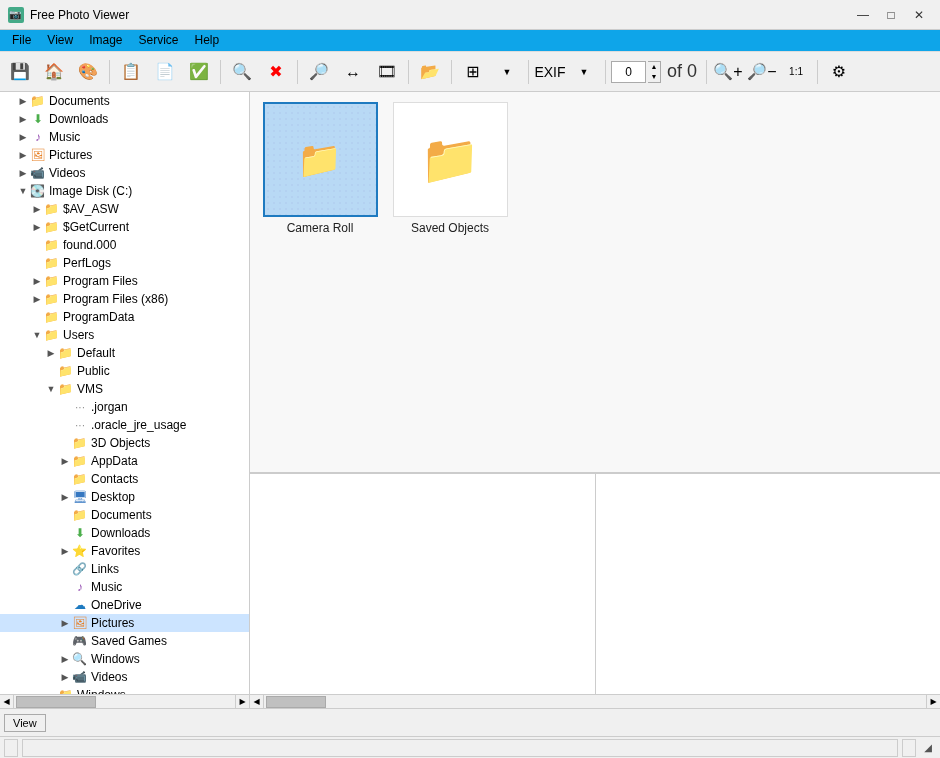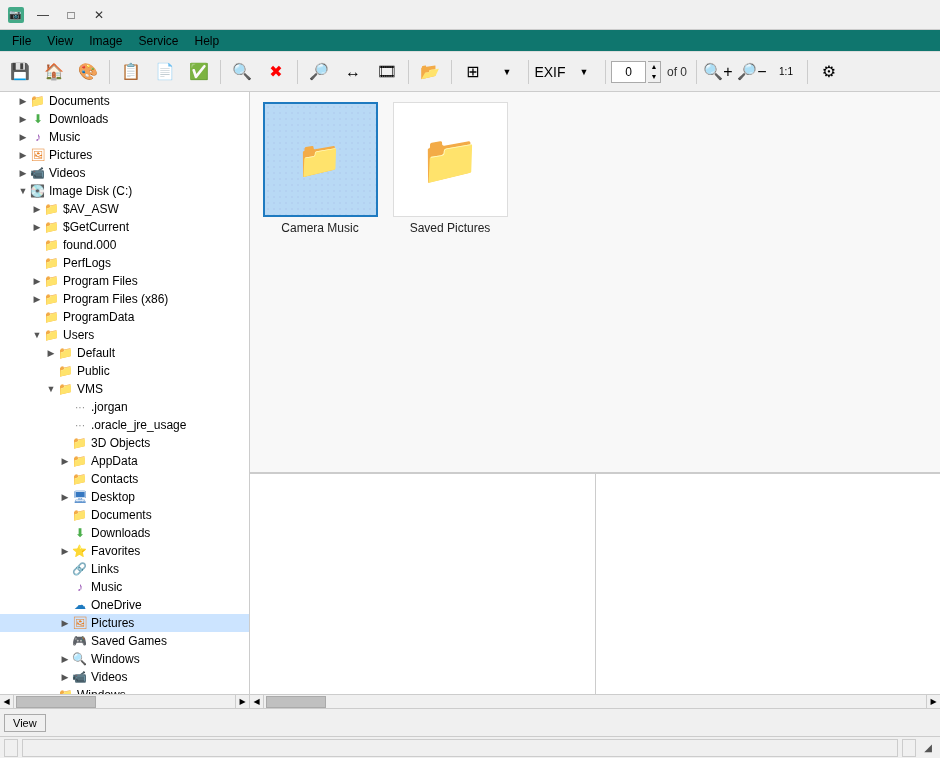--- a/index.html
+++ b/index.html
@@ -52,24 +52,24 @@
       font-size: 12px;
       display: flex;
       align-items: center;
       justify-content: center;
       color: #333;
     }
 
     
     .menu-bar {
       display: flex;
-      background: #0f766e;
+      background: #0ea5e9;
       padding: 2px 4px;
       height: 22px;
-      align-items: center;
+      align-items: flex-end;
       border-bottom: 1px solid #ddd;
     }
     .menu-item {
       padding: 2px 8px;
       cursor: pointer;
       font-size: 12px;
     }
 
     
     .toolbar {
@@ -119,21 +119,21 @@
       height: 11px;
       background: #f0f0f0;
       border: none;
       cursor: pointer;
       font-size: 7px;
       display: flex;
       align-items: center;
       justify-content: center;
     }
     .tb-label {
-      font-size: 12px;
+      font-size: 18px;
       padding: 0 4px;
       color: #333;
     }
 
     
     .main-area {
       display: flex;
       flex: 1;
       overflow: hidden;
     }
@@ -312,20 +312,21 @@
     .l1 { padding-left: 16px; }
     .l2 { padding-left: 30px; }
     .l3 { padding-left: 44px; }
     .l4 { padding-left: 58px; }
   </style>
 </head>
 <body>
 
 <div class="title-bar">
   <div class="title-bar-icon">📷</div>
+  <span class="title-bar-text">Free Photo Viewer</span>
   <div class="title-bar-controls">
     <button class="title-bar-btn">—</button>
     <button class="title-bar-btn">□</button>
     <button class="title-bar-btn close">✕</button>
   </div>
 </div>
 
 <div class="menu-bar">
   <span class="menu-item">File</span>
   <span class="menu-item">View</span>
@@ -561,28 +562,28 @@
 
   <div class="content-area">
 
     <div class="content-top">
 
       <div class="folder-thumb">
         <div class="folder-thumb-img selected">
           <div class="dots"></div>
           <span style="font-size:36px; color:#e8b84b; position:relative; z-index:1;">📁</span>
         </div>
-        <span class="folder-thumb-label">Camera Music</span>
+        <span class="folder-thumb-label">Camera Roll</span>
       </div>
 
       <div class="folder-thumb">
         <div class="folder-thumb-img" style="background:white; border:1px solid #ddd;">
           <span style="font-size:48px; color:#e8b84b;">📁</span>
         </div>
-        <span class="folder-thumb-label">Saved Pictures</span>
+        <span class="folder-thumb-label">Saved Objects</span>
       </div>
     </div>
 
     <div class="content-bottom">
 
       <div class="content-bottom-left" style="background:white;">
       </div>
 
       <div class="content-bottom-right" style="background:white;">
       </div>

